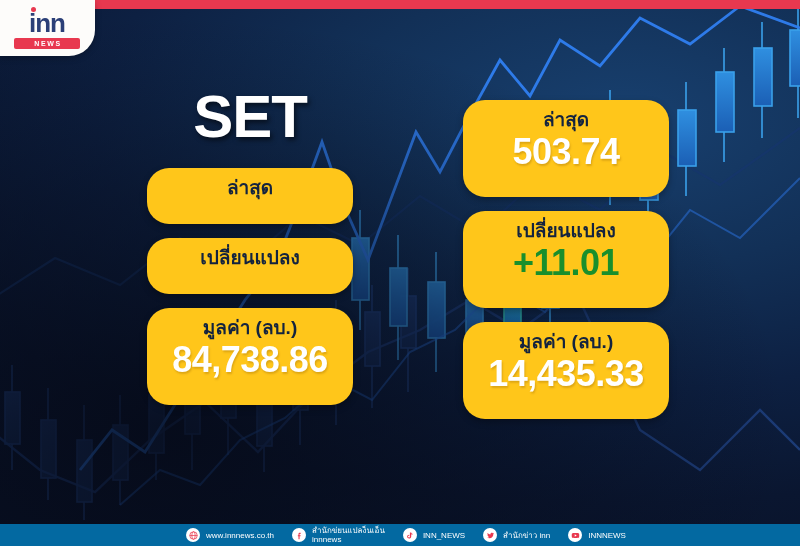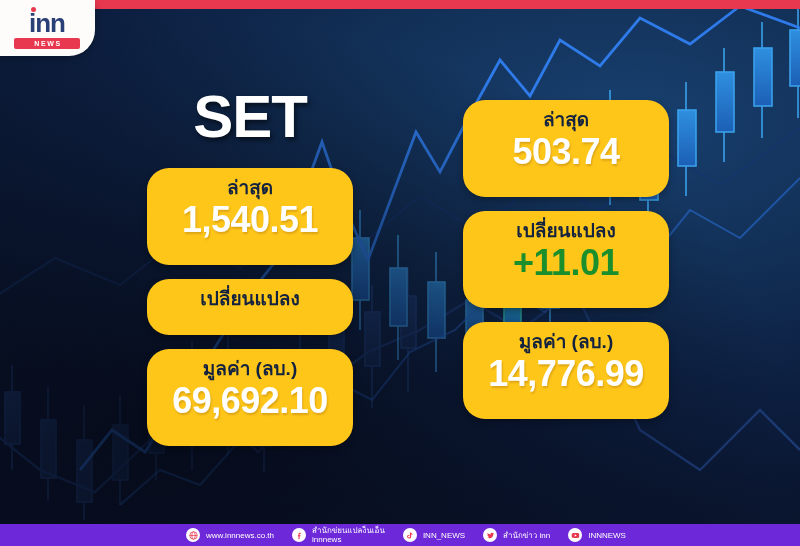--- a/index.html
+++ b/index.html
@@ -48,21 +48,21 @@
     background:#ffc61a;border-radius:22px;margin-top:14px;
     padding:9px 6px 25px;text-align:center;
     box-shadow:0 3px 7px rgba(0,0,0,.30);
   }
   .card-label{color:#13233f;font-size:19px;font-weight:bold;line-height:22px;}
   .card-value{font-size:36px;font-weight:bold;line-height:41px;letter-spacing:-.5px;}
   .v-white{color:#ffffff;text-shadow:1px 2px 2px rgba(120,70,0,.25);}
   .v-green{color:#1a8f2c;}
 
   
-  .footer{position:absolute;left:0;bottom:0;width:800px;height:22px;background:#6d28d9;
+  .footer{position:absolute;left:0;bottom:0;width:800px;height:22px;background:#0369a1;
           display:flex;align-items:center;}
   .f-item{display:flex;align-items:center;margin-left:18px;}
   .f-ico{width:14px;height:14px;border-radius:50%;background:#fff;display:flex;
          align-items:center;justify-content:center;flex:0 0 auto;}
   .f-ico svg{width:9px;height:9px;display:block;}
   .f-txt{color:#fff;font-size:8px;line-height:9px;margin-left:6px;white-space:nowrap;}
   .f-txt .l2{display:block;}
   .f-first{margin-left:186px;}
 </style>
 </head>
@@ -214,48 +214,47 @@
       </div>
       <div class="logo-badge">NEWS</div>
     </div>
   </div>
 
   <div class="col col-set">
     <div class="index-title">SET</div>
 
     <div class="card">
       <div class="card-label">ล่าสุด</div>
-      <div class="card-value v-white">1,540.51</div>
     </div>
 
     <div class="card">
       <div class="card-label">เปลี่ยนแปลง</div>
     </div>
 
     <div class="card">
       <div class="card-label">มูลค่า (ลบ.)</div>
-      <div class="card-value v-white">69,692.10</div>
+      <div class="card-value v-white">84,738.86</div>
     </div>
   </div>
 
   <div class="col col-mai">
 
     <div class="card">
       <div class="card-label">ล่าสุด</div>
       <div class="card-value v-white">503.74</div>
     </div>
 
     <div class="card">
       <div class="card-label">เปลี่ยนแปลง</div>
       <div class="card-value v-green">+11.01</div>
     </div>
 
     <div class="card">
       <div class="card-label">มูลค่า (ลบ.)</div>
-      <div class="card-value v-white">14,776.99</div>
+      <div class="card-value v-white">14,435.33</div>
     </div>
   </div>
 
   <div class="footer">
 
     <div class="f-item f-first">
       <span class="f-ico">
         <svg viewBox="0 0 24 24" fill="none" stroke="#e8384f" stroke-width="2">
           <circle cx="12" cy="12" r="10"></circle>
             <ellipse cx="12" cy="12" rx="4.5" ry="10"></ellipse>

